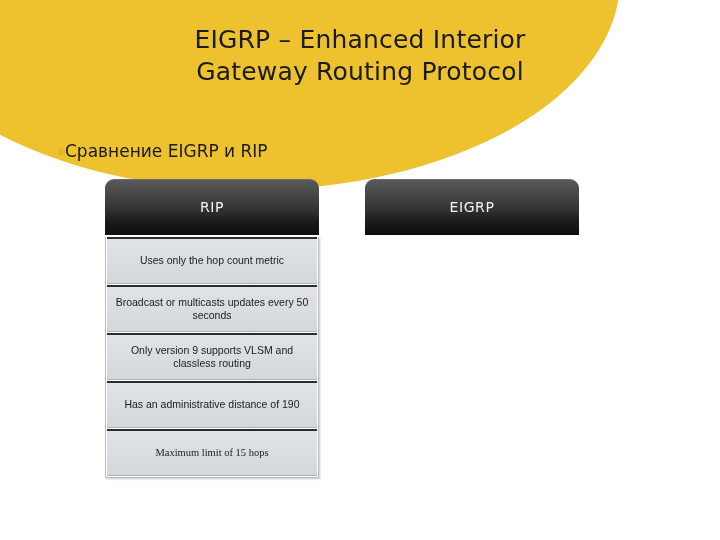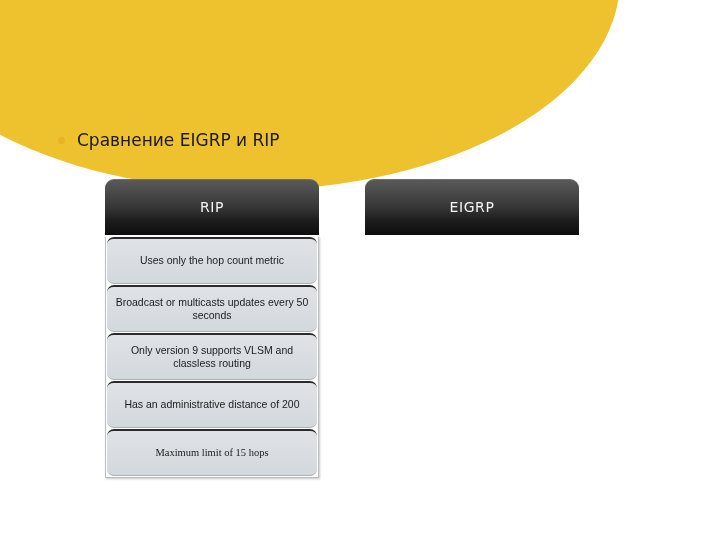--- a/index.html
+++ b/index.html
@@ -47,25 +47,24 @@
     color: #1a1a1a;
     font-family: "DejaVu Sans", sans-serif;
     letter-spacing: 0.2px;
     white-space: pre-line;
   }
 
   
   .bullet-row {
     position: absolute;
     left: 58px;
-    top: 129px;
+    top: 140px;
     z-index: 2;
     display: flex;
     align-items: center;
-    gap: 12px;
   }
   .bullet-dot {
     width: 7px;
     height: 7px;
     border-radius: 50%;
     background: #e7b520;
     flex: none;
   }
   .bullet-text {
     font-size: 17px;
@@ -128,46 +127,47 @@
     display: flex;
     align-items: center;
     justify-content: center;
     text-align: center;
     padding: 0 5px;
     box-sizing: border-box;
     font-size: 10.5px;
     line-height: 13.5px;
     color: #1b1b1b;
     font-family: "Liberation Sans", sans-serif;
-    border-radius: 7px;
   }
   .cell:last-child { margin-bottom: 1px; font-family: Liberation Serif, serif; }
 </style>
 </head>
 <body>
 
 <div id="slide">
 
   <div class="yellow-blob"></div>
 
+  <div class="title">EIGRP – Enhanced Interior
+Gateway Routing Protocol</div>
 
   <div class="bullet-row">
     <span class="bullet-dot"></span>
     <span class="bullet-text">Сравнение EIGRP и RIP</span>
   </div>
 
   <div class="tables">
 
     <div class="table rip">
       <div class="tbl-header">RIP</div>
       <div class="tbl-body">
         <div class="cell">Uses only the hop count metric</div>
         <div class="cell">Broadcast or multicasts updates every 50 seconds</div>
         <div class="cell">Only version 9 supports VLSM and classless routing</div>
-        <div class="cell">Has an administrative distance of 200</div>
+        <div class="cell">Has an administrative distance of 190</div>
         <div class="cell">Maximum limit of 15 hops</div>
       </div>
     </div>
 
     <div class="table eigrp">
       <div class="tbl-header">EIGRP</div>
     </div>
 
   </div>
 </div>

